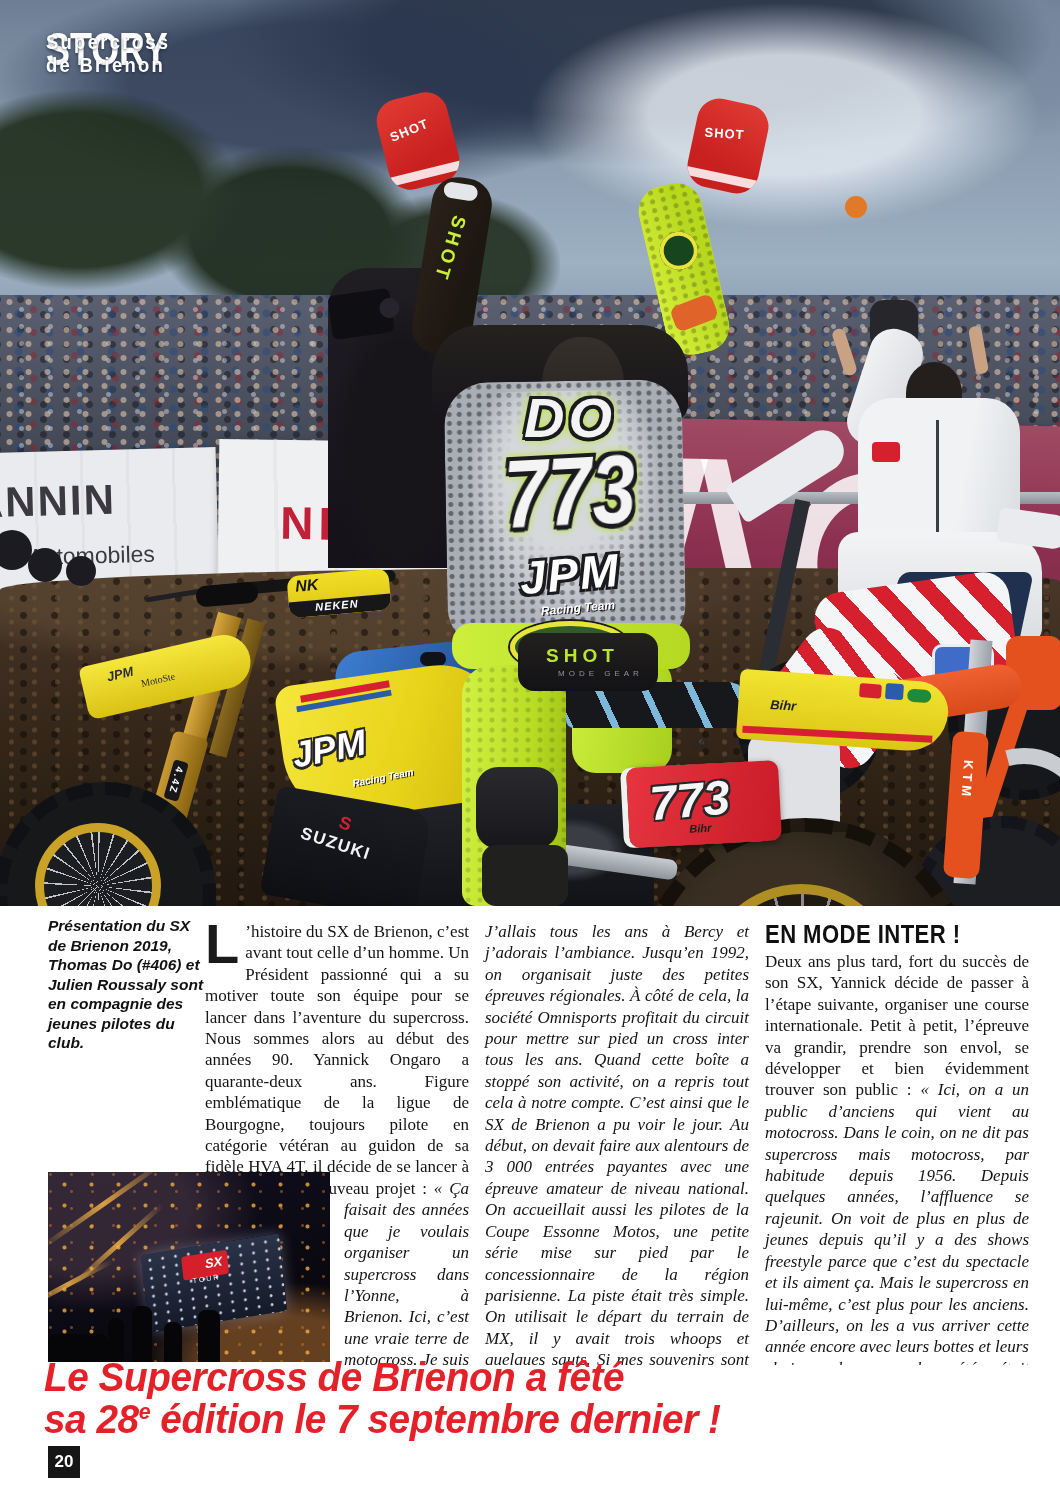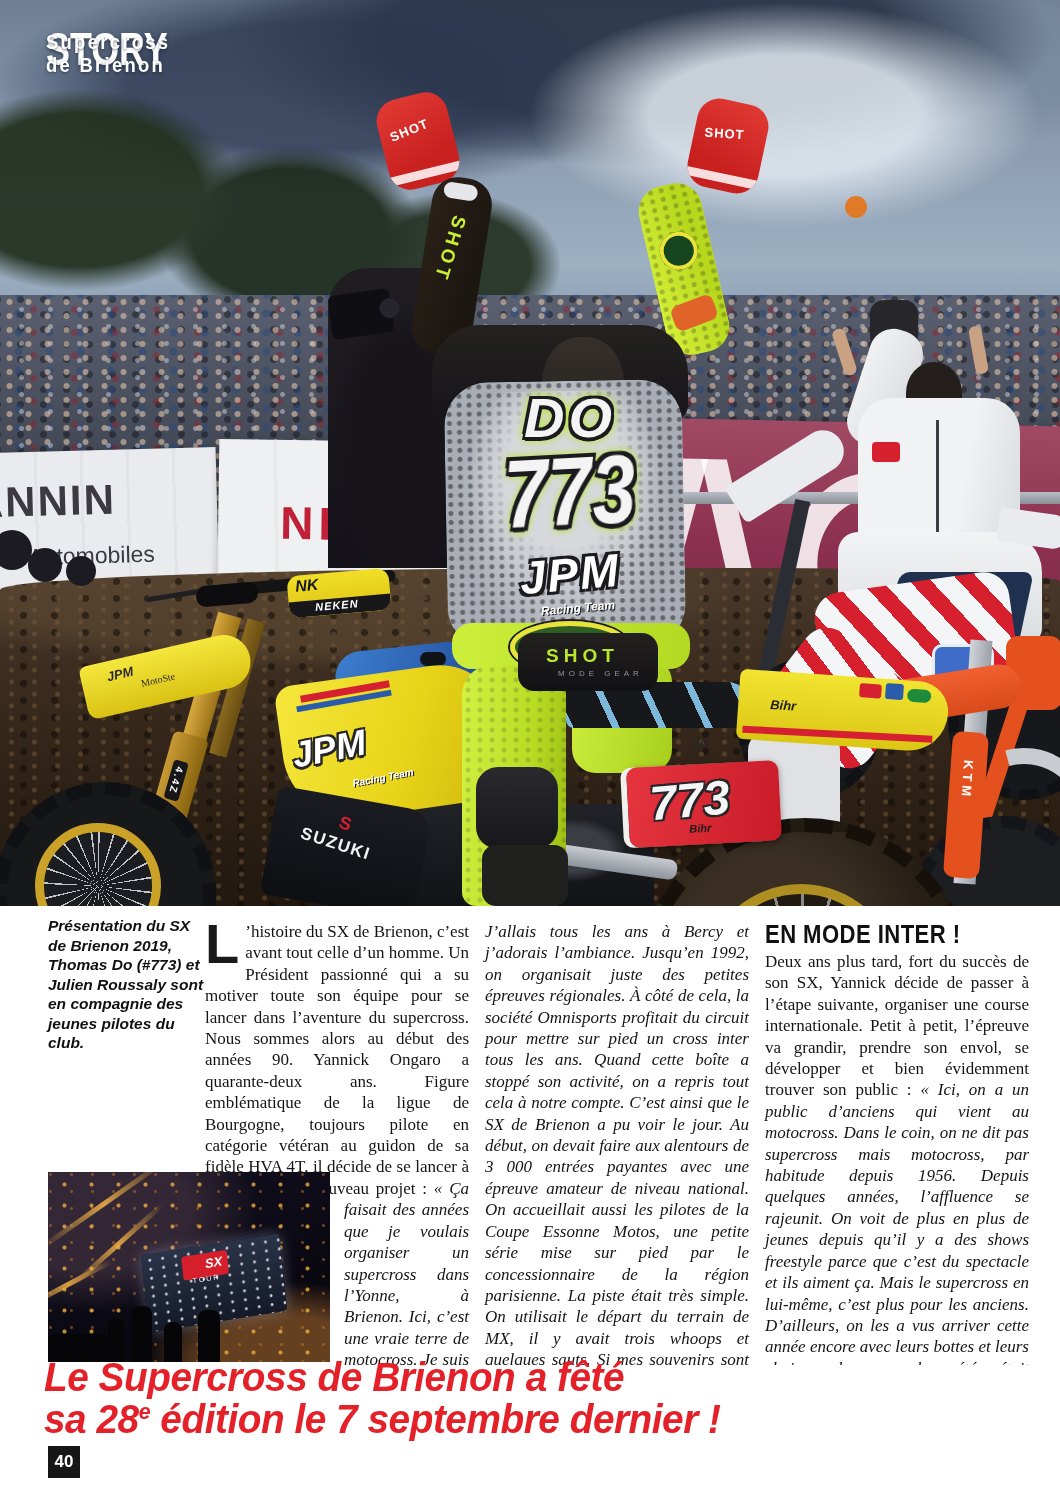--- a/index.html
+++ b/index.html
@@ -464,21 +464,21 @@
       <div class="knee"></div>
       <div class="shin"></div>
     </div>
 
     <header class="kicker-wrap">
       <div class="kicker">STORY</div>
       <div class="kicker-sub">Supercross de Brienon</div>
     </header>
   </section>
 
-  <aside class="caption">Présentation du SX de Brienon 2019, Thomas Do (#773) et Julien Roussaly sont en compagnie des jeunes pilotes du club.</aside>
+  <aside class="caption">Présentation du SX de Brienon 2019, Thomas Do (#406) et Julien Roussaly sont en compagnie des jeunes pilotes du club.</aside>
 
   <section class="columns">
     <div class="col">
       <p class="body">
         <span class="dropcap">L</span><span>’histoire du SX de Brienon, c’est avant tout celle d’un homme. Un Président passionné qui a su motiver toute son équipe pour se lancer dans l’aventure du supercross. Nous sommes alors au début des années 90. Yannick Ongaro a quarante-deux ans. Figure emblématique de la ligue de Bourgogne, toujours pilote en catégorie vétéran au guidon de sa fidèle HVA 4T, il décide de se lancer à fond dans son nouveau projet : </span><i>« Ça faisait </i><span class="fw-spacer"></span><i>des années que je voulais organiser un supercross dans l’Yonne, à Brienon. Ici, c’est une vraie terre de motocross. Je suis président depuis 43 ans et le terrain de MX existe depuis 1956.</i>
       </p>
     </div>
     <div class="col">
       <p class="body"><i>J’allais tous les ans à Bercy et j’adorais l’ambiance. Jusqu’en 1992, on organisait juste des petites épreuves régionales. À côté de cela, la société Omnisports profitait du circuit pour mettre sur pied un cross inter tous les ans. Quand cette boîte a stoppé son activité, on a repris tout cela à notre compte. C’est ainsi que le SX de Brienon a pu voir le jour. Au début, on devait faire aux alentours de 3 000 entrées payantes avec une épreuve amateur de niveau national. On accueillait aussi les pilotes de la Coupe Essonne Motos, une petite série mise sur pied par le concessionnaire de la région parisienne. La piste était très simple. On utilisait le départ du terrain de MX, il y avait trois whoops et quelques sauts. Si mes souvenirs sont bons, c’est Christophe Opilard qui avait remporté la première finale. C’est de là que tout est parti ! »</i></p>
     </div>
@@ -503,15 +503,15 @@
     <div class="fw-people" style="left:116px;width:18px;height:46px;"></div>
     <div class="fw-people" style="left:150px;width:22px;height:58px;"></div>
     <div class="fw-people" style="left:0;width:60px;height:34px;"></div>
   </figure>
 
   <div class="headline">
     <div>Le Supercross de Brienon a fêté</div>
     <div><span>sa 28</span><sup>e</sup><span> édition le 7 septembre dernier !</span></div>
   </div>
 
-  <div class="pagenum">40</div>
+  <div class="pagenum">20</div>
 
 </div>
 
 </body></html>

